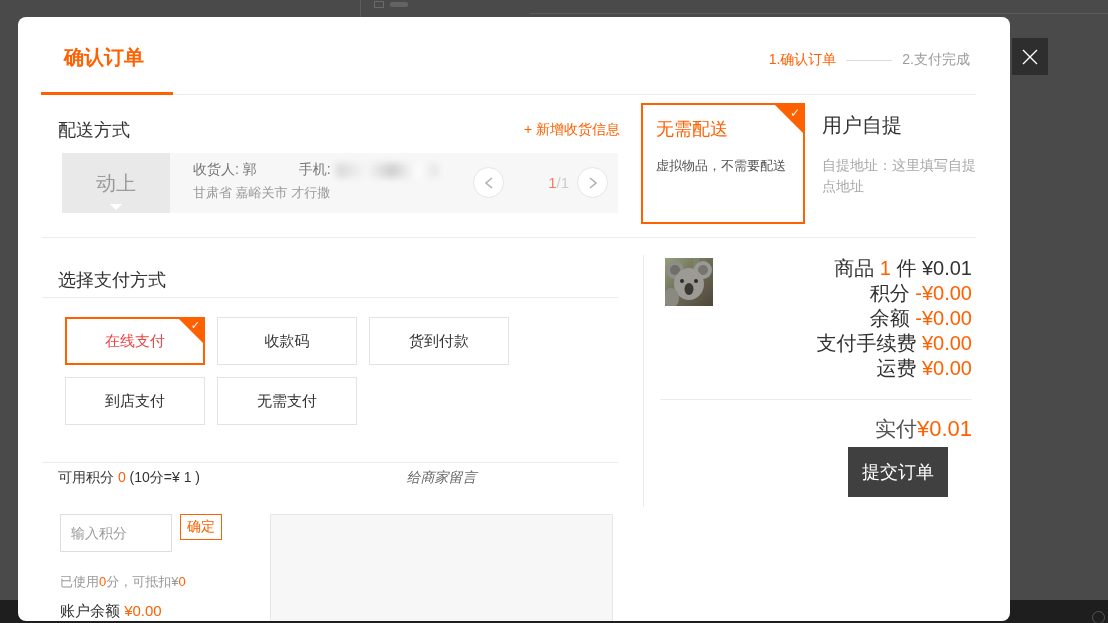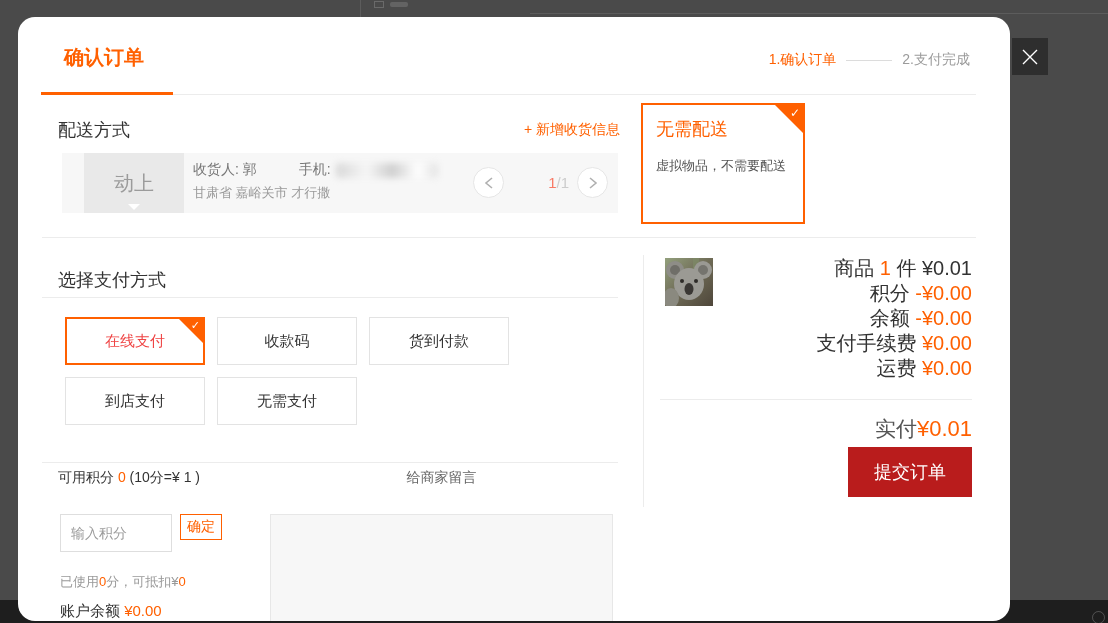--- a/index.html
+++ b/index.html
@@ -9,38 +9,38 @@
 
   
   .bg-vline { position:absolute; left:360px; top:0; width:1px; height:17px; background:rgba(255,255,255,.10); }
   .bg-hline { position:absolute; left:530px; top:13px; width:578px; height:1px; background:rgba(255,255,255,.10); }
   .bg-chip  { position:absolute; left:374px; top:1px; width:10px; height:7px; border:1px solid rgba(255,255,255,.18); }
   .bg-smudge{ position:absolute; left:390px; top:2px; width:18px; height:5px; background:rgba(255,255,255,.14); border-radius:2px; }
   .bg-footer{ position:absolute; left:0; top:600px; width:1108px; height:23px; background:#1e1e1e; }
   .bg-glyph { position:absolute; left:1092px; top:611px; width:13px; height:13px; border:1px solid rgba(255,255,255,.22); border-radius:50%; }
 
   
-  .modal { position:absolute; left:18px; top:17px; width:992px; height:604px; background:#fff; border-radius:17px; overflow:hidden; }
+  .modal { position:absolute; left:18px; top:17px; width:992px; height:604px; background:#fff; border-radius:8px; overflow:hidden; }
 
   .close-btn { position:absolute; left:1012px; top:38px; width:36px; height:37px; background:#2e2e2e; cursor:pointer; display:flex; align-items:center; justify-content:center; }
 
   .title { position:absolute; left:46px; top:27px; font-size:20px; font-weight:bold; color:#ff6000; }
   .steps { position:absolute; right:40px; top:34px; font-size:14px; display:flex; align-items:center; }
   .step-active { color:#ff6000; }
   .step-dash { display:inline-block; width:46px; height:1px; background:#dcdcdc; margin:0 10px; }
   .step-next { color:#9b9b9b; }
   .head-line { position:absolute; left:23px; top:77px; width:935px; height:1px; background:#ececec; }
   .head-line-accent { position:absolute; left:23px; top:75px; width:132px; height:3px; background:#ff6000; }
 
   .sec-heading { position:absolute; font-size:18px; color:#333; }
   .add-link { position:absolute; right:390px; top:104px; font-size:14px; color:#ff6000; cursor:pointer; }
 
   
   .addr-card { position:absolute; left:44px; top:136px; width:556px; height:60px; background:#f7f7f7; }
-  .addr-tag { position:absolute; left:0; top:0; width:100px; height:60px; background:#e9e9e9; display:flex; align-items:center; justify-content:center; color:#9b9b9b; font-size:20px;margin-left:22px; }
+  .addr-tag { position:absolute; left:0; top:0; width:108px; height:60px; background:#e9e9e9; display:flex; align-items:center; justify-content:center; color:#9b9b9b; font-size:20px; }
   .addr-tag .chev { position:absolute; left:50%; bottom:3px; transform:translateX(-50%); width:0; height:0; border-left:6px solid transparent; border-right:6px solid transparent; border-top:6px solid #fff; }
   .addr-info { position:absolute; left:131px; top:8px; }
   .addr-line1 { font-size:14px; color:#777; }
   .addr-line1 .phone { margin-left:38px; }
   .addr-line2 { font-size:13px; color:#999; margin-top:5px; }
   .phone-blur { display:inline-block; vertical-align:middle; width:102px; height:15px; margin-left:2px;
                 background:linear-gradient(90deg,#d8d8d8,#f6f6f6 30%,#cfcfcf 55%,#ffffff 80%,#e3e3e3); filter:blur(3px); border-radius:3px; }
   .pager { position:absolute; right:10px; top:14px; display:flex; align-items:center; gap:8px; }
   .pg-btn { width:31px; height:31px; border:1px solid #e6e6e6; border-radius:50%; background:#fff; display:flex; align-items:center; justify-content:center; cursor:pointer; }
   .pg-text { font-size:15px;margin-left:36px; }
@@ -69,32 +69,32 @@
   
   .right-vline { position:absolute; left:625px; top:238px; width:1px; height:252px; background:#ececec; }
   .thumb { position:absolute; left:647px; top:241px; width:48px; height:48px; overflow:hidden; }
   .sum-block { position:absolute; left:642px; top:239px; width:312px; text-align:right; font-size:20px; color:#333; }
   .sum-row { line-height:25px; }
   .orange { color:#ff6000; }
   .sum-divider { position:absolute; left:642px; top:382px; width:312px; height:1px; background:#ececec; }
   .total { position:absolute; left:642px; top:398px; width:312px; text-align:right; }
   .total-label { font-size:21px; color:#555; }
   .total-value { font-size:22px; color:#ff6000; }
-  .submit-btn { position:absolute; left:830px; top:430px; width:124px; height:50px; background:#b91c1c; border:none; color:#fff; font-size:18px; cursor:pointer; font-family:inherit; }
+  .submit-btn { position:absolute; left:830px; top:430px; width:100px; height:50px; background:#404040; border:none; color:#fff; font-size:18px; cursor:pointer; font-family:inherit; }
 
   
   .points-head { position:absolute; left:40px; top:452px; font-size:14px; color:#333; }
   .points-input { position:absolute; left:42px; top:497px; width:112px; height:38px; border:1px solid #dedede; font-size:14px; color:#b91c1c; padding:10px 10px; font-family:Liberation Sans, sans-serif; outline:none; background:#fff; }
   .points-input::placeholder { color:#9b9b9b; }
   .confirm-btn { position:absolute; left:162px; top:497px; width:42px; height:26px; background:#fff; border:1px solid #ff6000; color:#ff6000; font-size:14px; cursor:pointer; font-family:inherit; }
   .points-used { position:absolute; left:42px; top:556px; font-size:13px; color:#999; }
   .balance { position:absolute; left:42px; top:585px; font-size:15px; color:#333; }
 
   
-  .msg-label { position:absolute; left:252px; top:452px; width:343px; text-align:center; font-size:14px; color:#666; }
+  .msg-label { position:absolute; left:252px; top:452px; width:343px; text-align:center; font-size:14px; color:#666;font-style:italic; }
   .msg-area { position:absolute; left:252px; top:497px; width:343px; height:120px; background:#f7f7f7; border:1px solid #e7e7e7; resize:none; outline:none; font-family:inherit; }
 
   svg { display:block; }
 </style>
 </head>
 <body>
 
 <div id="stage">
 
   <div class="bg-vline"></div>
@@ -154,20 +154,24 @@
             </svg>
         </div>
       </div>
     </div>
 
     <div class="opt-card opt-selected">
       <div class="corner-flag"></div>
       <div class="corner-check">✓</div>
       <div class="opt-title-sel">无需配送</div>
       <div class="opt-desc-sel">虚拟物品，不需要配送</div>
+    </div>
+    <div class="opt-card opt-plain">
+      <div class="opt-title">用户自提</div>
+      <div class="opt-desc">自提地址：这里填写自提点地址</div>
     </div>
 
     <div class="divider" style="left:24px; top:220px; width:934px;"></div>
 
     <div class="sec-heading" style="left:40px; top:251px;">选择支付方式</div>
     <div class="divider" style="left:24px; top:280px; width:576px;"></div>
 
     <div class="pay-btn sel" style="left:47px; top:300px;">
       <div class="pay-corner"></div>
       <div class="pay-check">✓</div>

